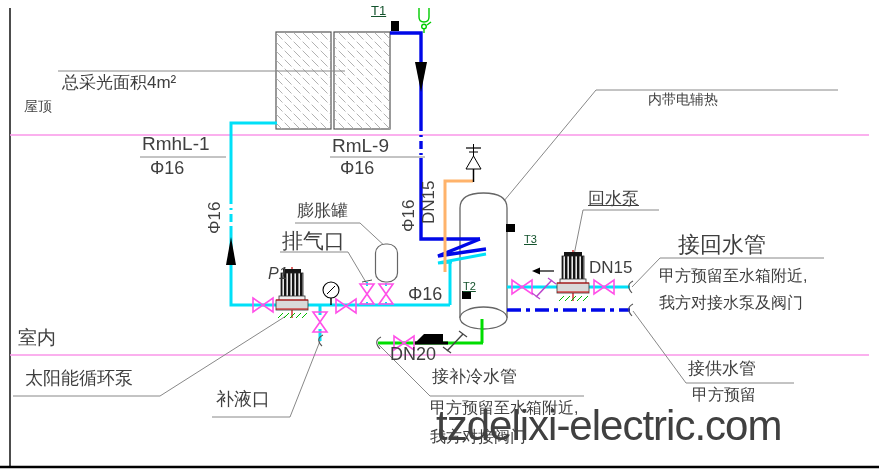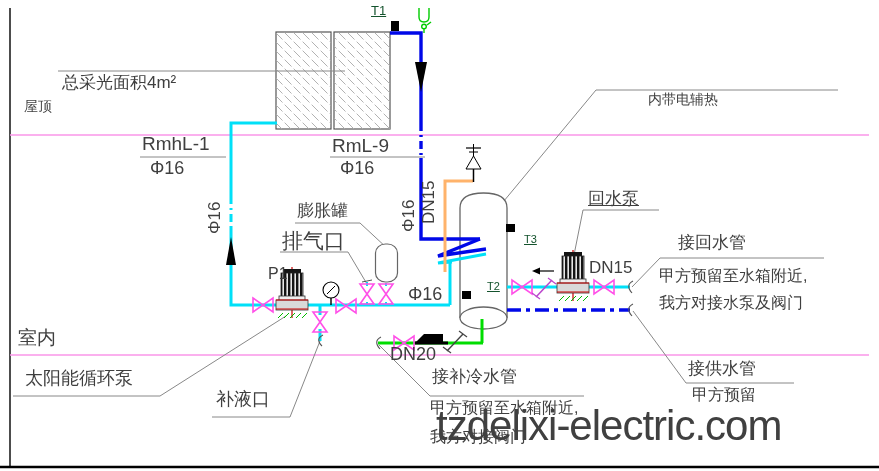--- a/index.html
+++ b/index.html
@@ -178,34 +178,34 @@
   <div class="lbl" style="left:150px;top:158px;font-size:18px;">Φ16</div>
   <div class="lbl" style="left:332px;top:135px;font-size:19px;">RmL-9</div>
   <div class="lbl" style="left:340px;top:158px;font-size:18px;">Φ16</div>
 
   <div class="vlabel" style="left:224px;top:216px;font-size:17px;">Φ16</div>
   <div class="vlabel" style="left:418px;top:214px;font-size:17px;">Φ16</div>
   <div class="vlabel" style="left:438px;top:206px;font-size:17px;">DN15</div>
 
   <div class="lbl sensor" style="left:371px;top:4px;font-size:13px;">T1</div>
   <div class="lbl sensor" style="left:504px;top:233px;margin-left:20px;">T3</div>
-  <div class="lbl sensor" style="left:463px;top:280px;margin-left:24px;">T2</div>
-
-  <div class="lbl" style="left:268px;top:265px;font-size:16px;">P1</div>
+  <div class="lbl sensor" style="left:463px;top:280px;">T2</div>
+
+  <div class="lbl" style="left:268px;top:265px;font-size:16px;font-style:italic;">P1</div>
   <div class="lbl" style="left:297px;top:201px;font-size:17px;">膨胀罐</div>
   <div class="lbl" style="left:282px;top:229px;font-size:21px;">排气口</div>
   <div class="lbl" style="left:408px;top:284px;font-size:18px;">Φ16</div>
   <div class="lbl" style="left:390px;top:316px;font-size:18px;margin-top:28px;">DN20</div>
 
   <div class="lbl" style="left:618px;top:92px;font-size:14px;margin-left:30px;">内带电辅热</div>
 
   <div class="lbl" style="left:588px;top:189px;font-size:17px;text-decoration:underline;">回水泵</div>
   <div class="lbl" style="left:589px;top:258px;font-size:17px;">DN15</div>
 
-  <div class="lbl" style="left:678px;top:233px;font-size:17px;">接回水管</div>
+  <div class="lbl" style="left:678px;top:233px;font-size:22px;">接回水管</div>
   <div class="lbl" style="left:659px;top:267px;font-size:16px;">甲方预留至水箱附近,</div>
   <div class="lbl" style="left:659px;top:294px;font-size:16px;">我方对接水泵及阀门</div>
 
   <div class="lbl" style="left:25px;top:368px;font-size:18px;">太阳能循环泵</div>
   <div class="lbl" style="left:216px;top:389px;font-size:18px;text-align:right;">补液口</div>
 
   <div class="lbl" style="left:432px;top:367px;font-size:17px;">接补冷水管</div>
   <div class="lbl" style="left:430px;top:399px;font-size:16px;">甲方预留至水箱附近,</div>
   <div class="lbl" style="left:430px;top:428px;font-size:16px;font-family:Liberation Serif, serif;">我方对接阀门</div>
 

